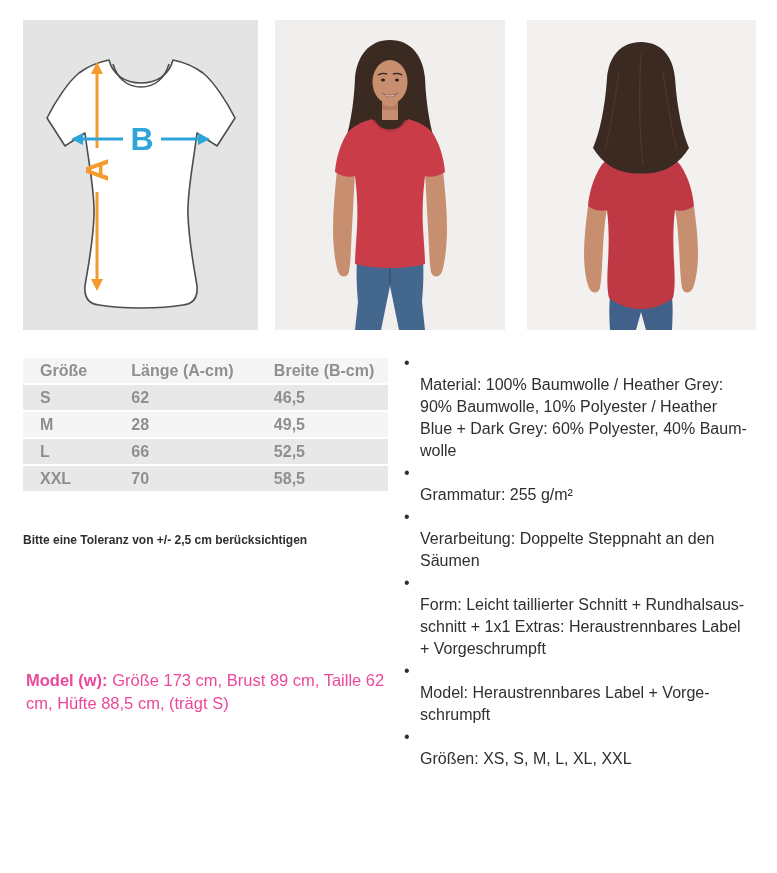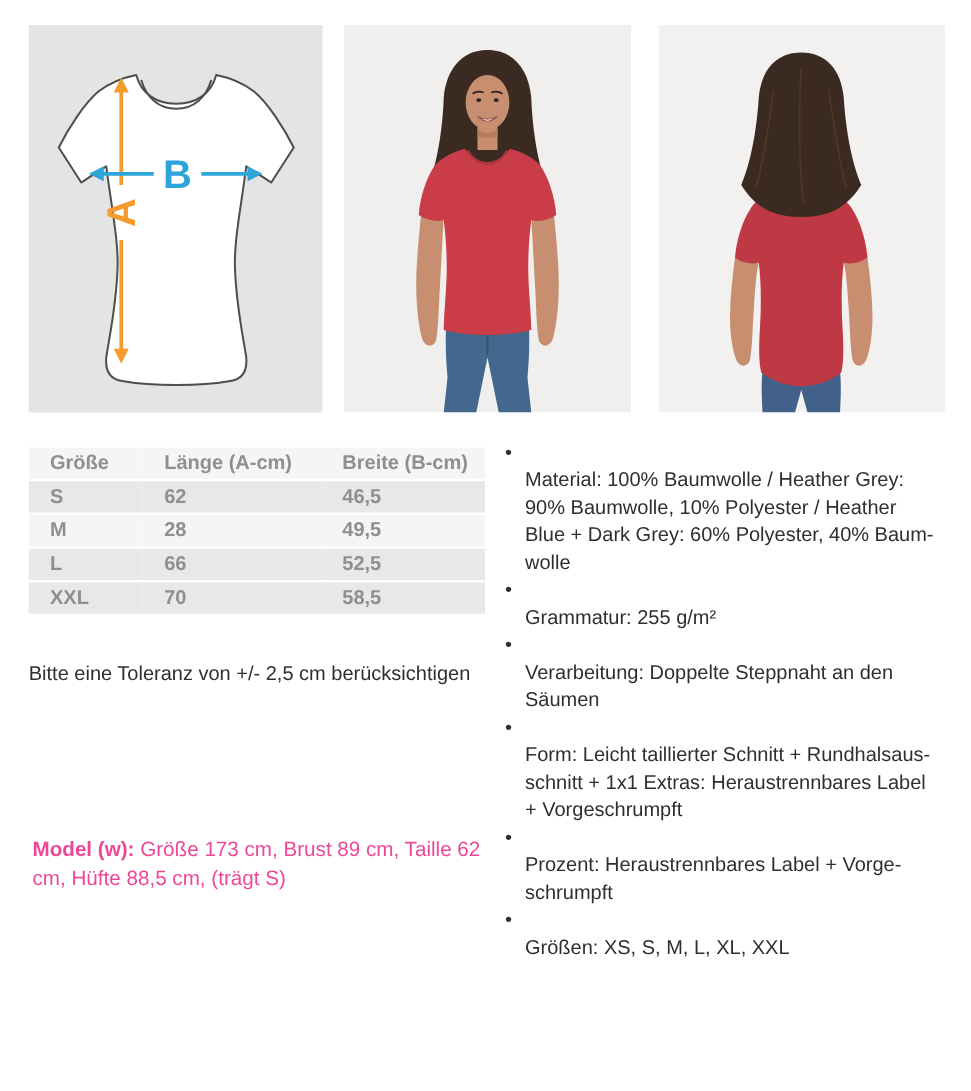--- a/index.html
+++ b/index.html
@@ -18,21 +18,21 @@
   table.size-table th,table.size-table td{font-weight:700;text-align:left;
                    height:25px;padding:0 0 0 17px;line-height:25px;white-space:nowrap;}
   table.size-table thead th{background:#f6f5f5;}
   tr.row-dark td{background:#e9e8e8;}
   tr.row-light td{background:#f6f5f5;}
   .col-size{width:96px;}
   .col-length{width:144px;}
   .col-width{width:125px;}
 
   .tolerance{position:absolute;left:23px;top:529px;width:374px;
-             font-size:16px;line-height:22px;color:#2f2f2f;}
+             font-size:12px;line-height:22px;color:#2f2f2f;font-weight:bold;}
   .model-info{position:absolute;left:26px;top:669px;width:368px;
               font-size:16.5px;line-height:23px;color:#ec4899;}
   .model-info .bold{font-weight:700;}
 
   
   .description{position:absolute;left:400px;top:352px;width:374px;
                font-size:16px;line-height:22px;color:#2f2f2f;}
   .description p.intro{margin:0 0 12px 0;white-space:pre-line;}
   .description ul{margin:0;padding:0;list-style:none;}
   .description li{position:relative;padding-left:20px;white-space:pre-line;}
@@ -211,21 +211,21 @@
       <li>
         <span class="bullet">•</span><span>Verarbeitung: Doppelte Steppnaht an den
 Säumen</span>
       </li>
       <li>
         <span class="bullet">•</span><span>Form: Leicht taillierter Schnitt + Rundhalsaus-
 schnitt + 1x1 Extras: Heraustrennbares Label
 + Vorgeschrumpft</span>
       </li>
       <li>
-        <span class="bullet">•</span><span>Prozent: Heraustrennbares Label + Vorge-
+        <span class="bullet">•</span><span>Model: Heraustrennbares Label + Vorge-
 schrumpft</span>
       </li>
       <li>
         <span class="bullet">•</span><span>Größen: XS, S, M, L, XL, XXL</span>
       </li>
     </ul>
   </div>
 
 </div>
 

